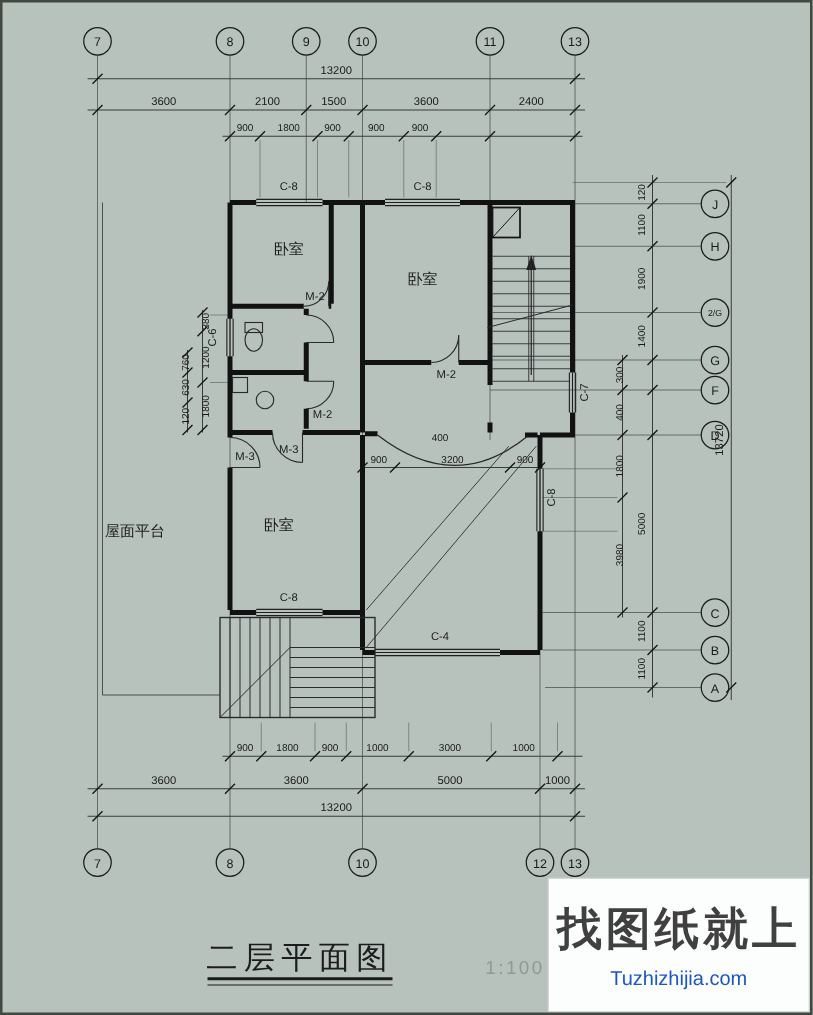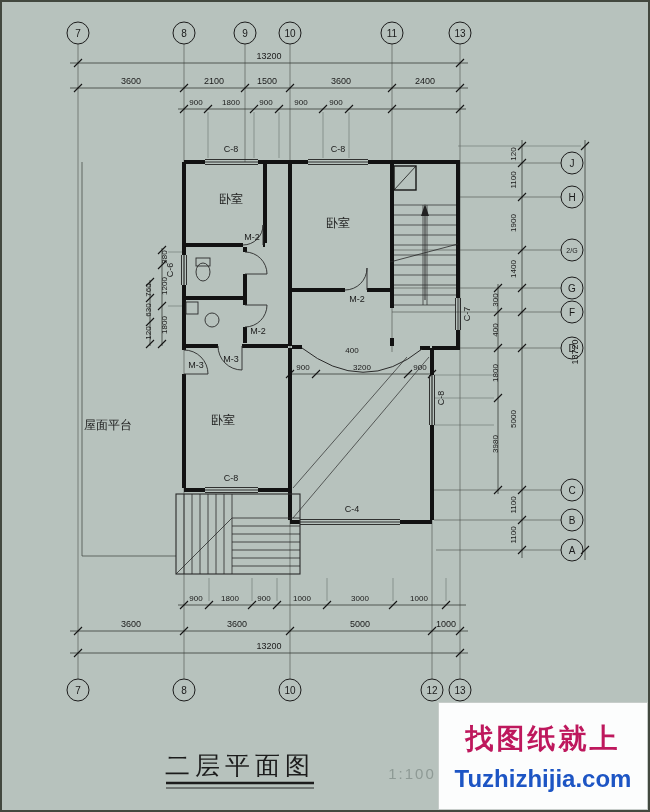--- a/index.html
+++ b/index.html
@@ -17,22 +17,22 @@
   .room{font-size:12px;text-anchor:middle}
   .bub{font-size:10px;text-anchor:middle}
   .bubs{font-size:7px;text-anchor:middle}
   .ttl{font-size:25px;text-anchor:middle;letter-spacing:5px;fill:#1c1c1c}
   .scale{font-size:15px;fill:#8e9a95;text-anchor:middle;letter-spacing:2px}
   .watermark{
     position:absolute;right:3px;bottom:3px;width:208px;height:106px;background:#fcfdfd;
     display:flex;flex-direction:column;align-items:center;justify-content:center;gap:7px;
     box-shadow:0 0 0 1px #c7cdca;z-index:4
   }
-  .wm1{font-size:28px;font-weight:bold;color:#be185d;letter-spacing:3px}
-  .wm2{font-size:24px;font-weight:bold;color:#1d55c4}
+  .wm1{font-size:36px;font-weight:bold;color:#404040;letter-spacing:3px}
+  .wm2{font-size:16px;font-weight:normal;color:#1d55c4}
 </style>
 </head>
 <body>
 
 <div class="frame"></div>
 
 <svg width="650" height="812" viewBox="0 0 650 812">
 
   <g stroke="#4a4f4b" stroke-width="0.6" fill="none">
     <path d="M78 44 V679 M184 44 V679 M290 44 V679 M460 44 V679 M245 44 V162 M392 44 V352 M432 352 V679"></path>

